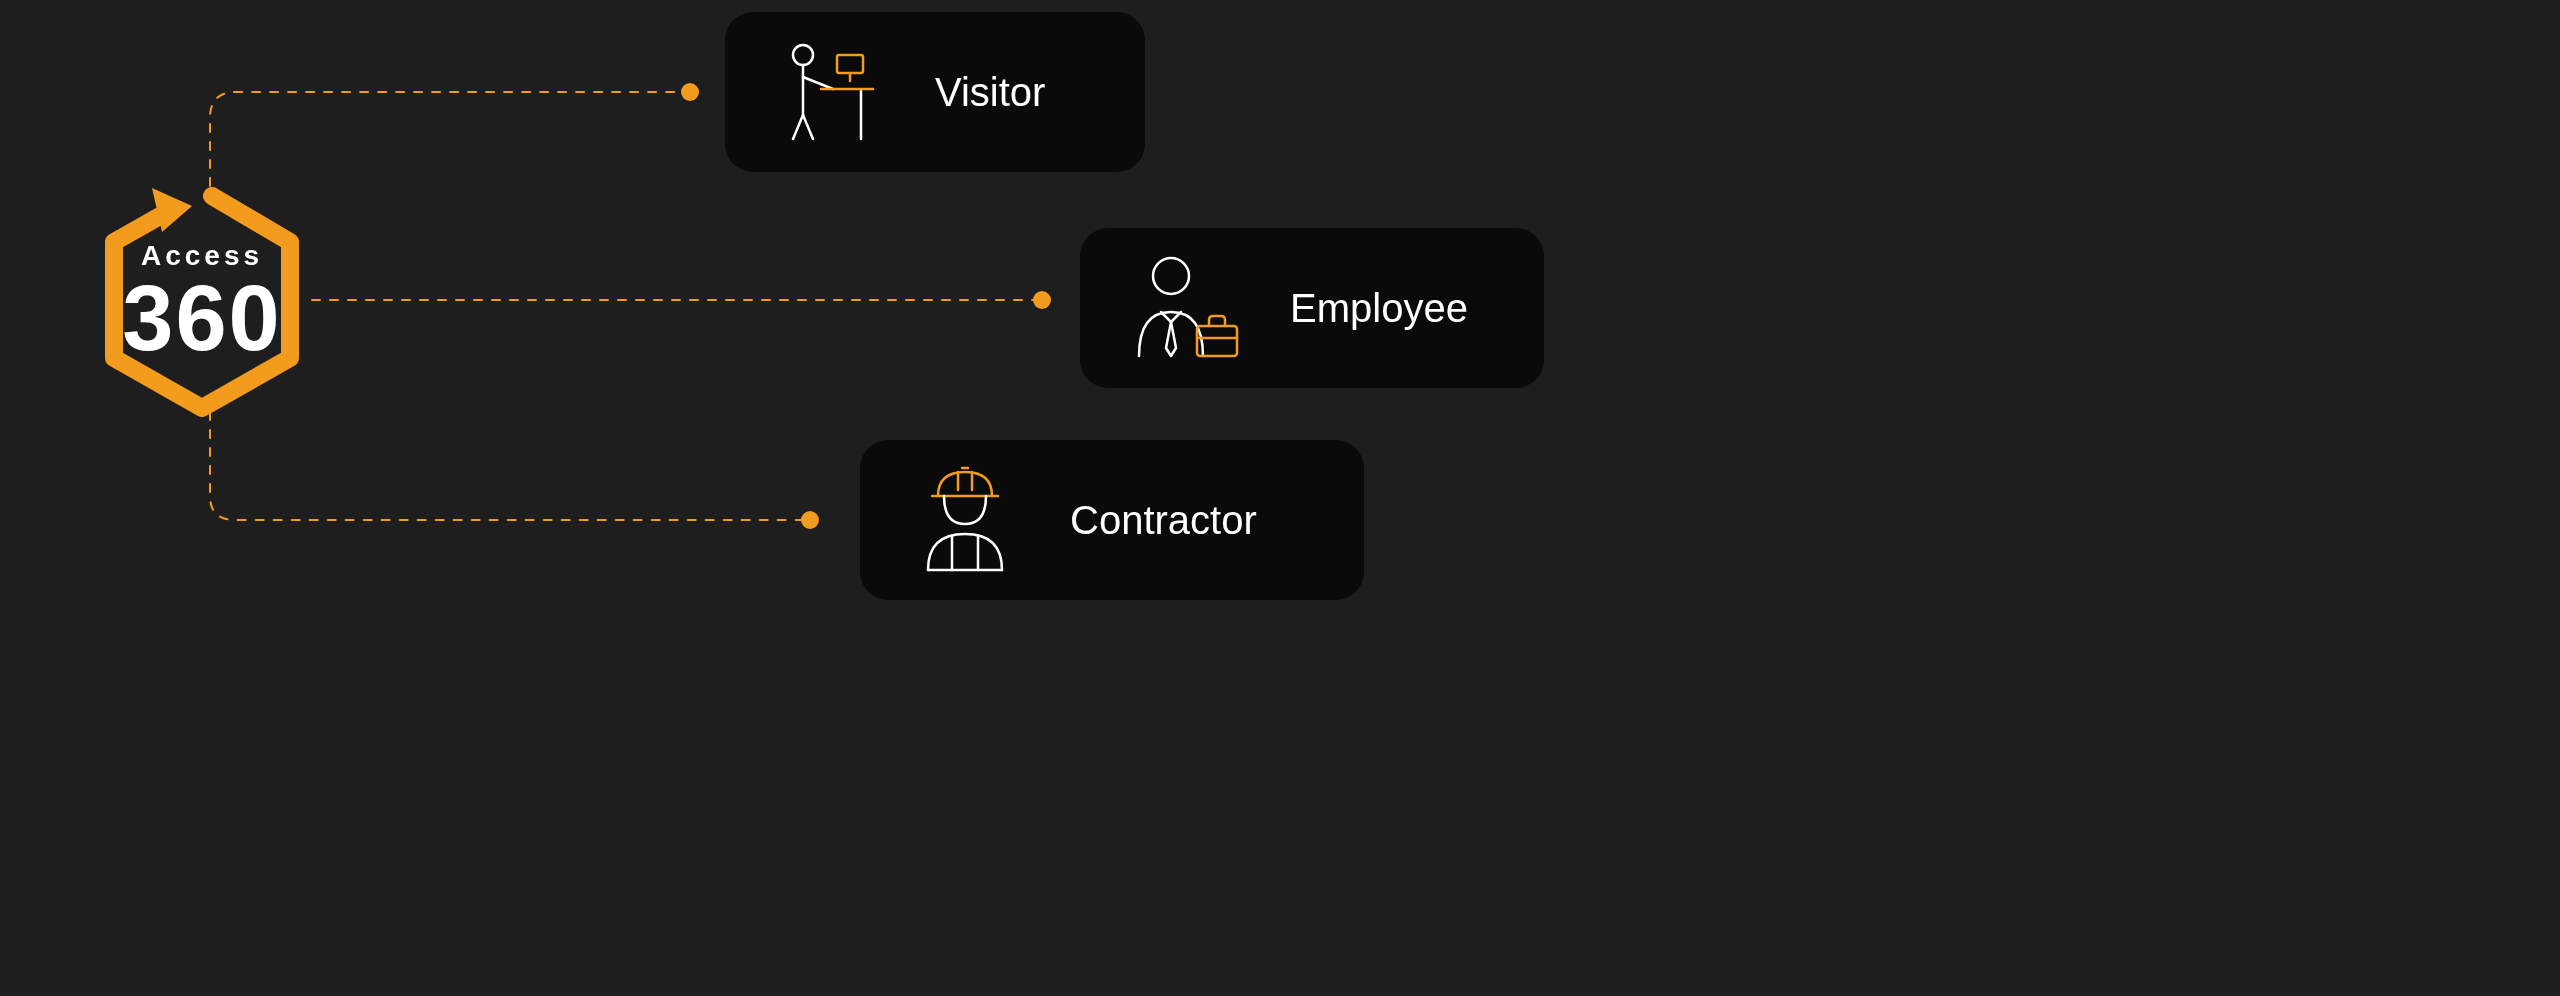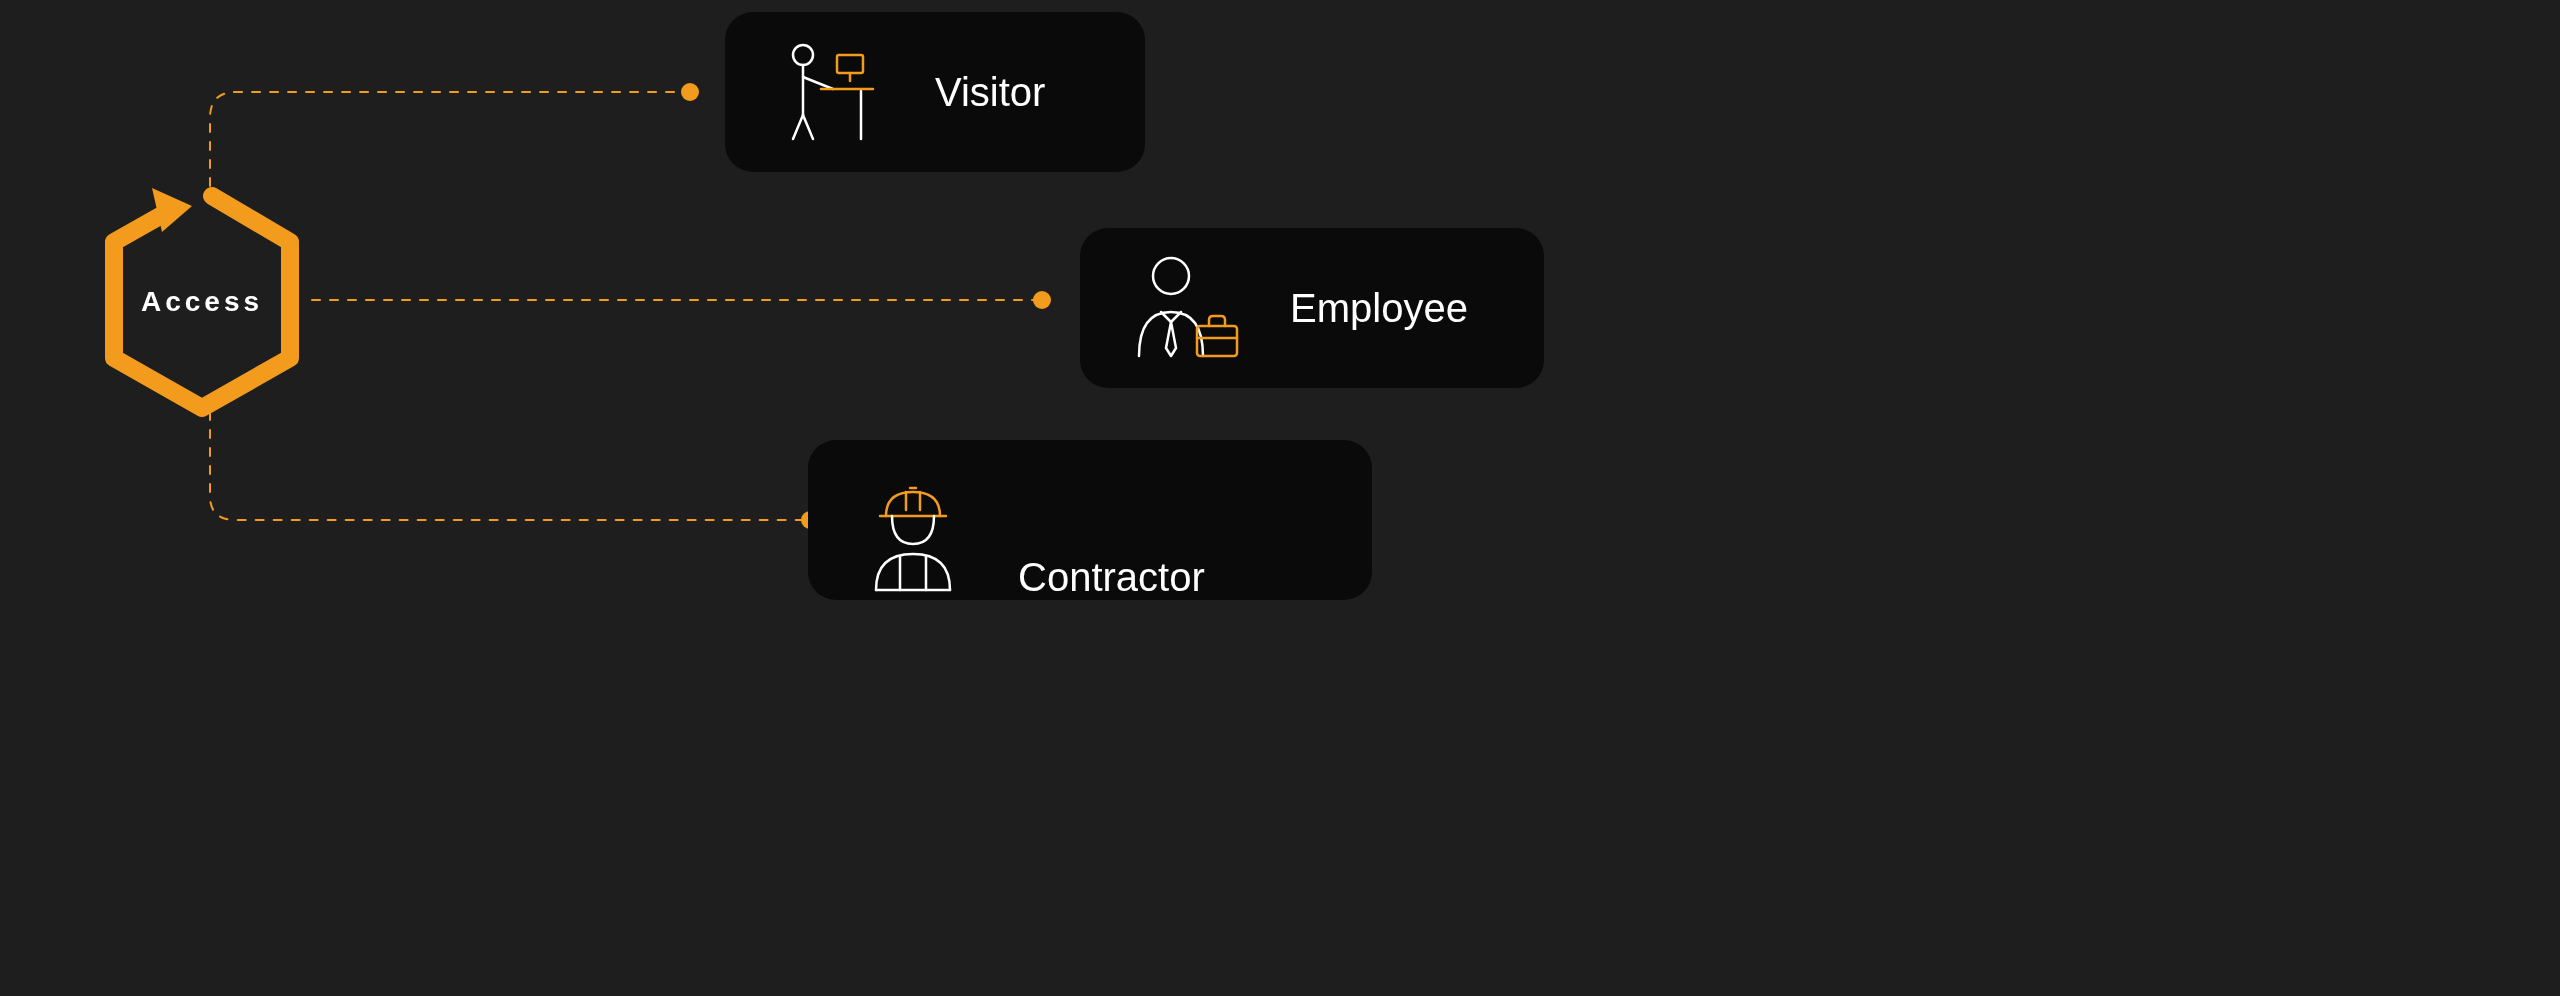--- a/index.html
+++ b/index.html
@@ -84,25 +84,24 @@
     width: 420px;
     height: 160px;
   }
   .card.employee {
     left: 1080px;
     top: 228px;
     width: 464px;
     height: 160px;
   }
   .card.contractor {
-    left: 808px;
+    left: 860px;
     top: 440px;
-    width: 564px;
+    width: 504px;
     height: 160px;
-    align-items: flex-end;
   }
 
   
   .connectors {
     position: absolute;
     top: 0;
     left: 0;
     width: 2560px;
     height: 996px;
     pointer-events: none;
@@ -141,20 +140,21 @@
                  L 22  62
                  L 68  36"></path>
       </g>
 
       <g fill="#f29b1d">
         <polygon points="60,8 100,26 70,52"></polygon>
       </g>
     </svg>
     <div class="logo-text">
       <div class="logo-sub">Access</div>
+      <div class="logo-big">360</div>
     </div>
   </div>
 
   <div class="card visitor">
     <div class="icon-box">
       <svg width="110" height="110" viewBox="0 0 110 110">
         <g stroke="#ffffff" stroke-width="2.5" fill="none" stroke-linecap="round" stroke-linejoin="round">
 
           <circle cx="28" cy="18" r="10"></circle>
           <path d="M 28 28 L 28 78"></path>

